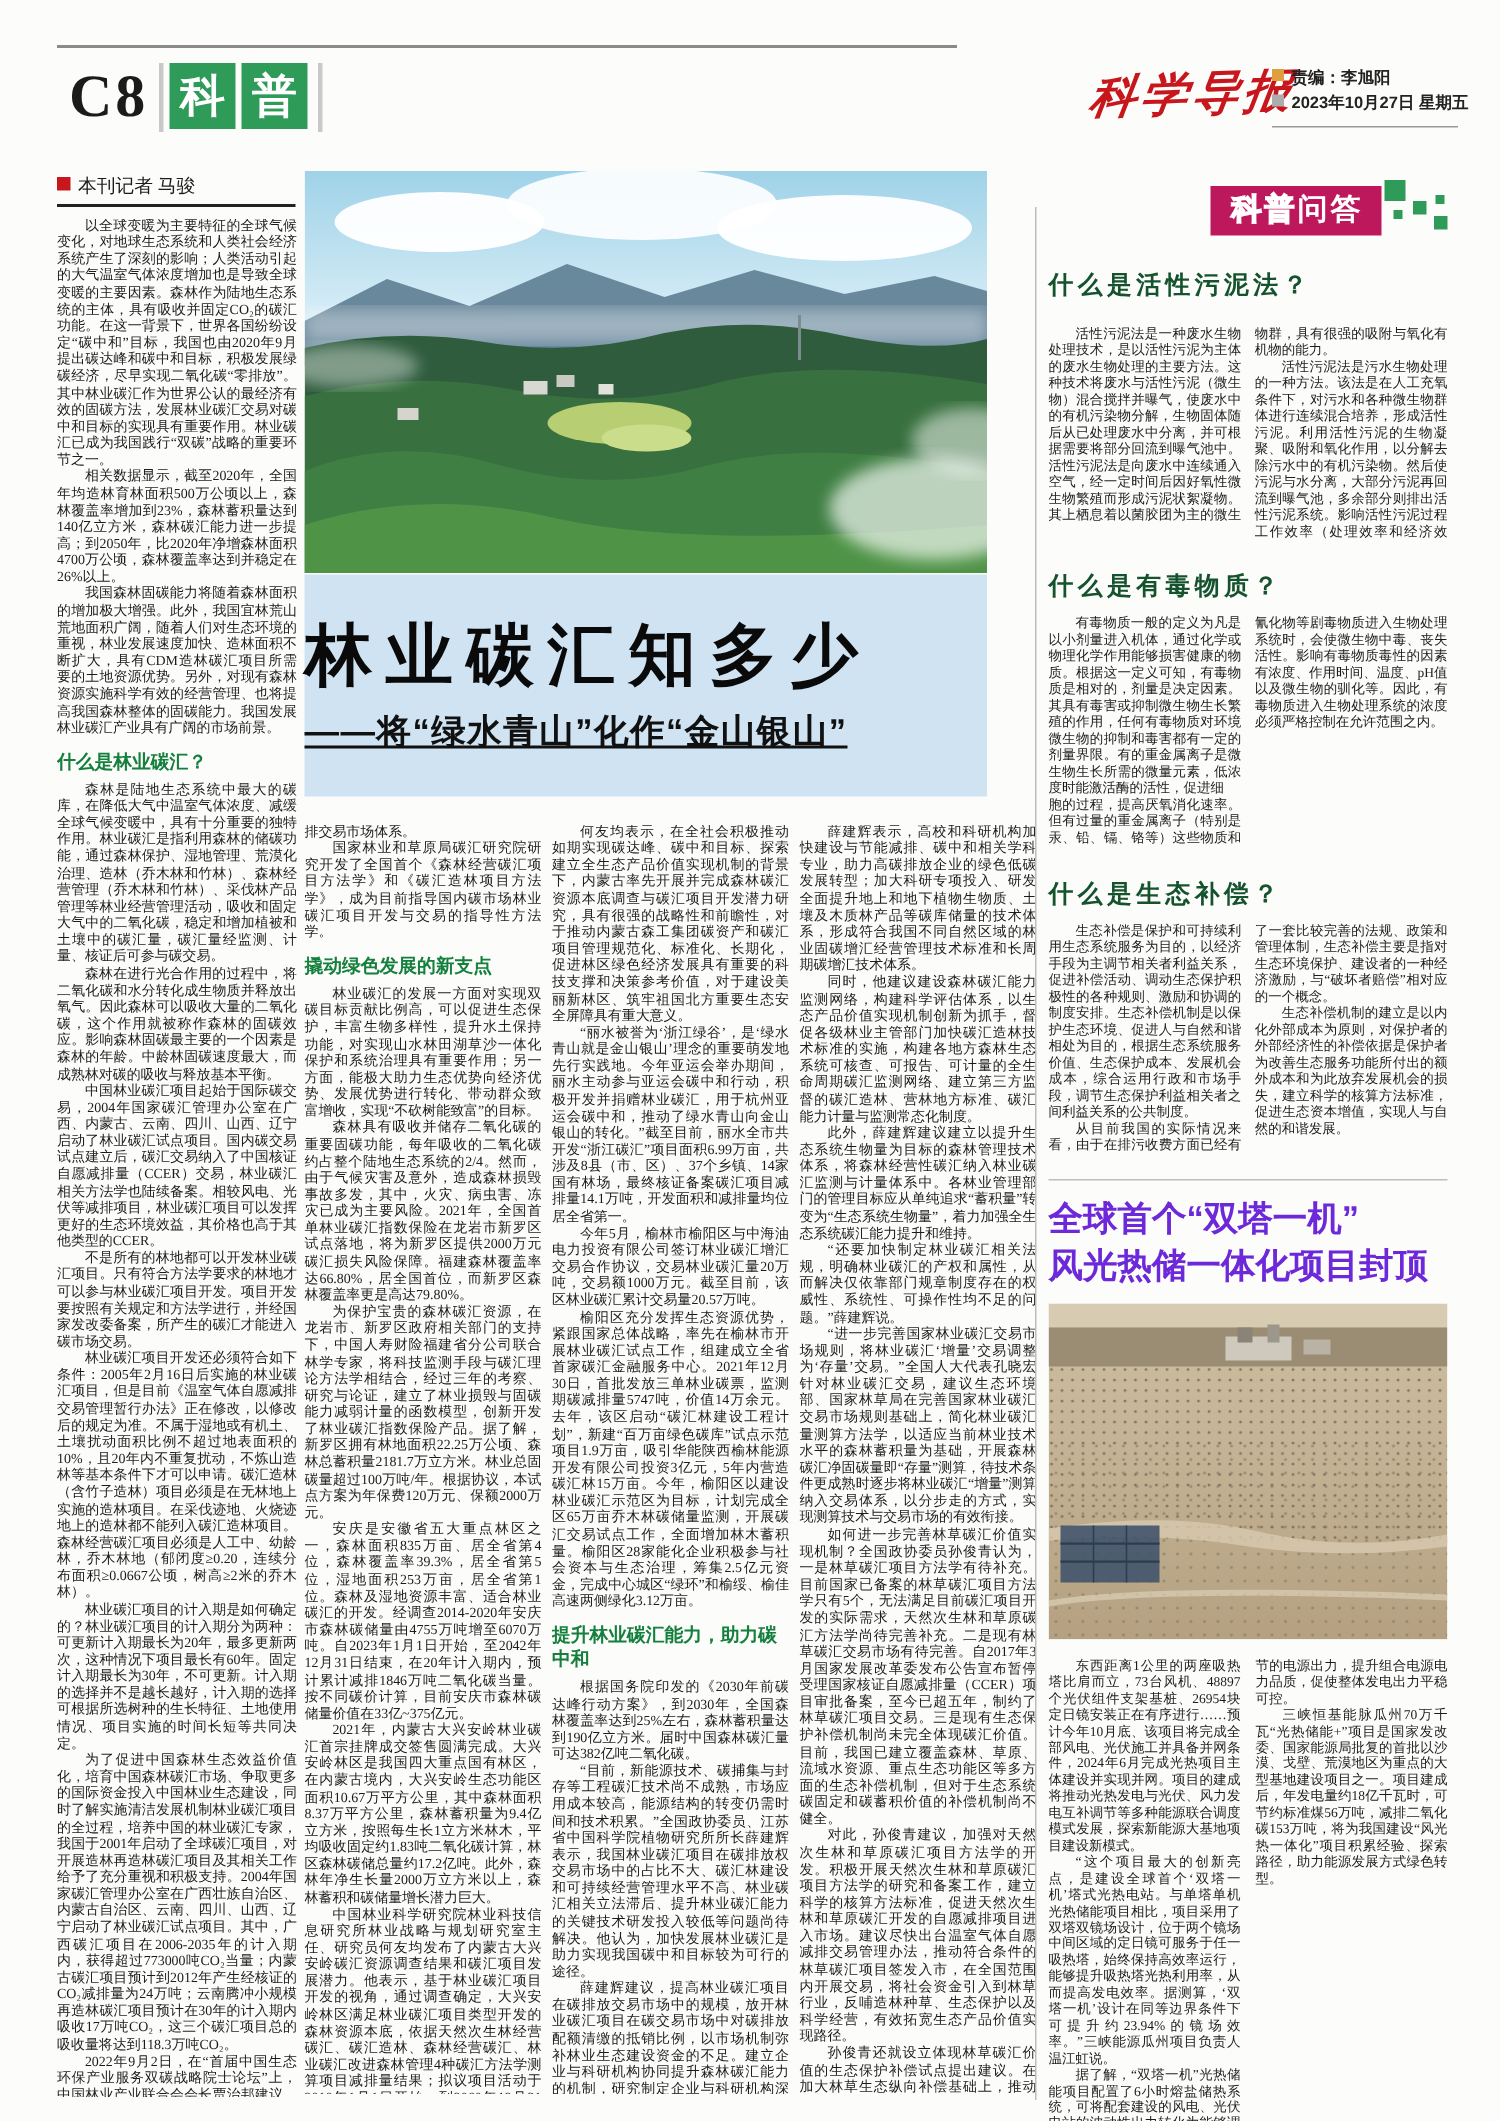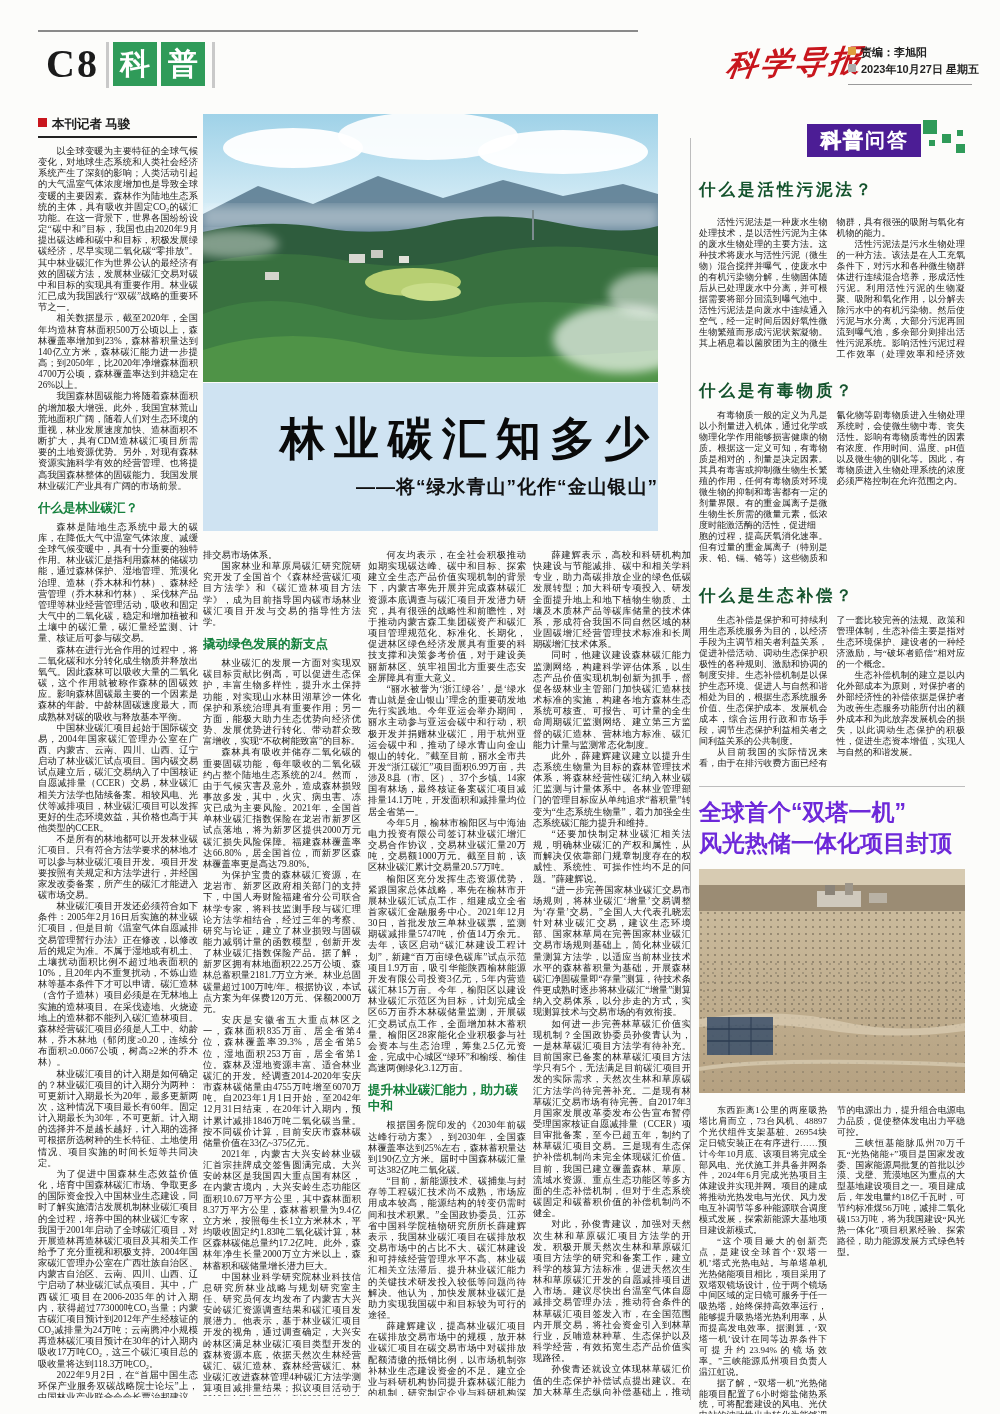--- a/index.html
+++ b/index.html
@@ -14,39 +14,39 @@
            font-size:30px;font-weight:bold;font-family:"Liberation Sans",sans-serif;}
   .paper-name{position:absolute;left:700px;top:42px;width:190px;text-align:center;color:#c8161d;
               font-size:31px;font-weight:bold;transform:skewX(-10deg) rotate(-2deg);letter-spacing:3px;font-style:italic;}
   .pub-info{position:absolute;left:848px;top:44px;width:140px;font-family:"Liberation Sans",sans-serif;
             font-size:11px;font-weight:bold;color:#222;line-height:17px;}
   .sq{display:inline-block;width:8px;height:8px;margin-right:5px;vertical-align:1px;}
   .sq.orange{background:#df9f3f;} .sq.gray{background:#adadad;} .sq.red{background:#c8161d;width:9px;height:9px;}
   .pub-rule{position:absolute;left:848px;top:84px;width:124px;height:1px;background:#9a9a9a;}
   
   .vdivider{position:absolute;left:690px;top:138px;width:1px;height:1262px;background:#bdbdbd;}
-  .byline{position:absolute;left:38px;top:116px;width:160px;font-size:12.5px;font-weight:bold;}
+  .byline{position:absolute;left:38px;top:116px;width:160px;font-size:12.5px;font-weight:normal;}
   .byline-rule{position:absolute;left:38px;top:136px;width:159px;height:1.5px;background:#222;}
   .ncol{position:absolute;overflow:hidden;}
   .col1{left:38px;top:146px;width:160px;height:1252px;}
   .col2{left:203px;top:550px;width:158px;height:846px;}
   .col3{left:368px;top:550px;width:158px;height:846px;}
   .col4{left:533px;top:550px;width:158px;height:846px;}
   .para{margin:0;font-size:9.3px;line-height:11.15px;text-align:justify;text-indent:2em;}
   .para.cont{text-indent:0;}
   .subhead{font-family:"Liberation Sans",sans-serif;font-weight:bold;font-size:12.5px;line-height:16px;margin:8px 0 6px;color:#15803d;}
   .photo{position:absolute;left:203px;top:114px;width:455px;height:268px;overflow:hidden;}
   .headline-box{position:absolute;left:203px;top:383px;width:455px;height:148px;background:#cfe3f2;
-                display:flex;flex-direction:column;align-items:flex-end;justify-content:center;}
+                display:flex;flex-direction:column;align-items:flex-start;justify-content:center;}
   .headline{font-family:"Liberation Sans",sans-serif;font-weight:900;font-size:45px;letter-spacing:9px;color:#0a0a0a;line-height:50px;}
-  .subheadline{font-family:"Liberation Sans",sans-serif;font-weight:bold;font-size:19px;letter-spacing:1px;color:#111;margin-top:10px;}
+  .subheadline{font-family:"Liberation Sans",sans-serif;font-weight:bold;font-size:23px;letter-spacing:1px;color:#111;margin-top:10px;text-decoration:underline;}
   
   .sidebar{position:absolute;left:699px;top:120px;width:266px;}
   .banner-row{position:relative;height:46px;}
-  .qa-banner{position:absolute;right:44px;top:4px;background:#4c1d95;color:#fff;height:33px;line-height:33px;
+  .qa-banner{position:absolute;right:44px;top:4px;background:#be185d;color:#fff;height:33px;line-height:33px;
              padding:0 12px 0 14px;font-family:"Liberation Sans",sans-serif;font-weight:bold;font-size:20px;letter-spacing:2px;}
   .qa-banner .outl{color:rgba(255,255,255,.2);-webkit-text-stroke:1px #fff;}
   .deco-sq{position:absolute;background:#2f9b59;}
   .qa-title{font-family:"Liberation Sans",sans-serif;font-weight:bold;font-size:16.5px;letter-spacing:3px;color:#14532d;margin:0;}
   .qa-body{column-count:2;column-gap:9px;column-fill:auto;overflow:hidden;margin-top:8px;}
   .qa-body .para{font-size:9px;line-height:11px;}
   .qa:nth-of-type(1) .qa-body{height:150px;margin-top:16px;}
   .qa:nth-of-type(2) .qa-body{height:162px;}
   .qa:nth-of-type(3) .qa-body{height:158px;}
   .qa{margin-top:13px;}
@@ -189,21 +189,21 @@
           <div class="qa-body">
             <p class="para">有毒物质一般的定义为凡是以小剂量进入机体，通过化学或物理化学作用能够损害健康的物质。根据这一定义可知，有毒物质是相对的，剂量是决定因素。其具有毒害或抑制微生物生长繁殖的作用，任何有毒物质对环境微生物的抑制和毒害都有一定的剂量界限。有的重金属离子是微生物生长所需的微量元素，低浓度时能激活酶的活性，促进细</p>
             <p class="para cont">胞的过程，提高厌氧消化速率。但有过量的重金属离子（特别是汞、铅、镉、铬等）这些物质和氰化物等剧毒物质进入生物处理系统时，会使微生物中毒、丧失活性。影响有毒物质毒性的因素有浓度、作用时间、温度、pH值以及微生物的驯化等。因此，有毒物质进入生物处理系统的浓度必须严格控制在允许范围之内。</p>
           </div>
         </div>
         <div class="qa">
           <h3 class="qa-title">什么是生态补偿？</h3>
           <div class="qa-body">
             <p class="para">生态补偿是保护和可持续利用生态系统服务为目的，以经济手段为主调节相关者利益关系，促进补偿活动、调动生态保护积极性的各种规则、激励和协调的制度安排。生态补偿机制是以保护生态环境、促进人与自然和谐相处为目的，根据生态系统服务价值、生态保护成本、发展机会成本，综合运用行政和市场手段，调节生态保护利益相关者之间利益关系的公共制度。</p>
             <p class="para">从目前我国的实际情况来看，由于在排污收费方面已经有了一套比较完善的法规、政策和管理体制，生态补偿主要是指对生态环境保护、建设者的一种经济激励，与“破坏者赔偿”相对应的一个概念。</p>
-            <p class="para">生态补偿机制的建立是以内化外部成本为原则，对保护者的外部经济性的补偿依据是保护者为改善生态服务功能所付出的额外成本和为此放弃发展机会的损失，以此调动生态保护的积极性，促进生态资本增值，实现人与自然的和谐发展。</p>
+            <p class="para">生态补偿机制的建立是以内化外部成本为原则，对保护者的外部经济性的补偿依据是保护者为改善生态服务功能所付出的额外成本和为此放弃发展机会的损失，建立科学的核算方法标准，促进生态资本增值，实现人与自然的和谐发展。</p>
           </div>
         </div>
       </div>
 
     <div class="art-rule"></div>
     <div class="art-title">
       <div>全球首个“双塔一机”</div>
       <div>风光热储一体化项目封顶</div>
     </div>
 

